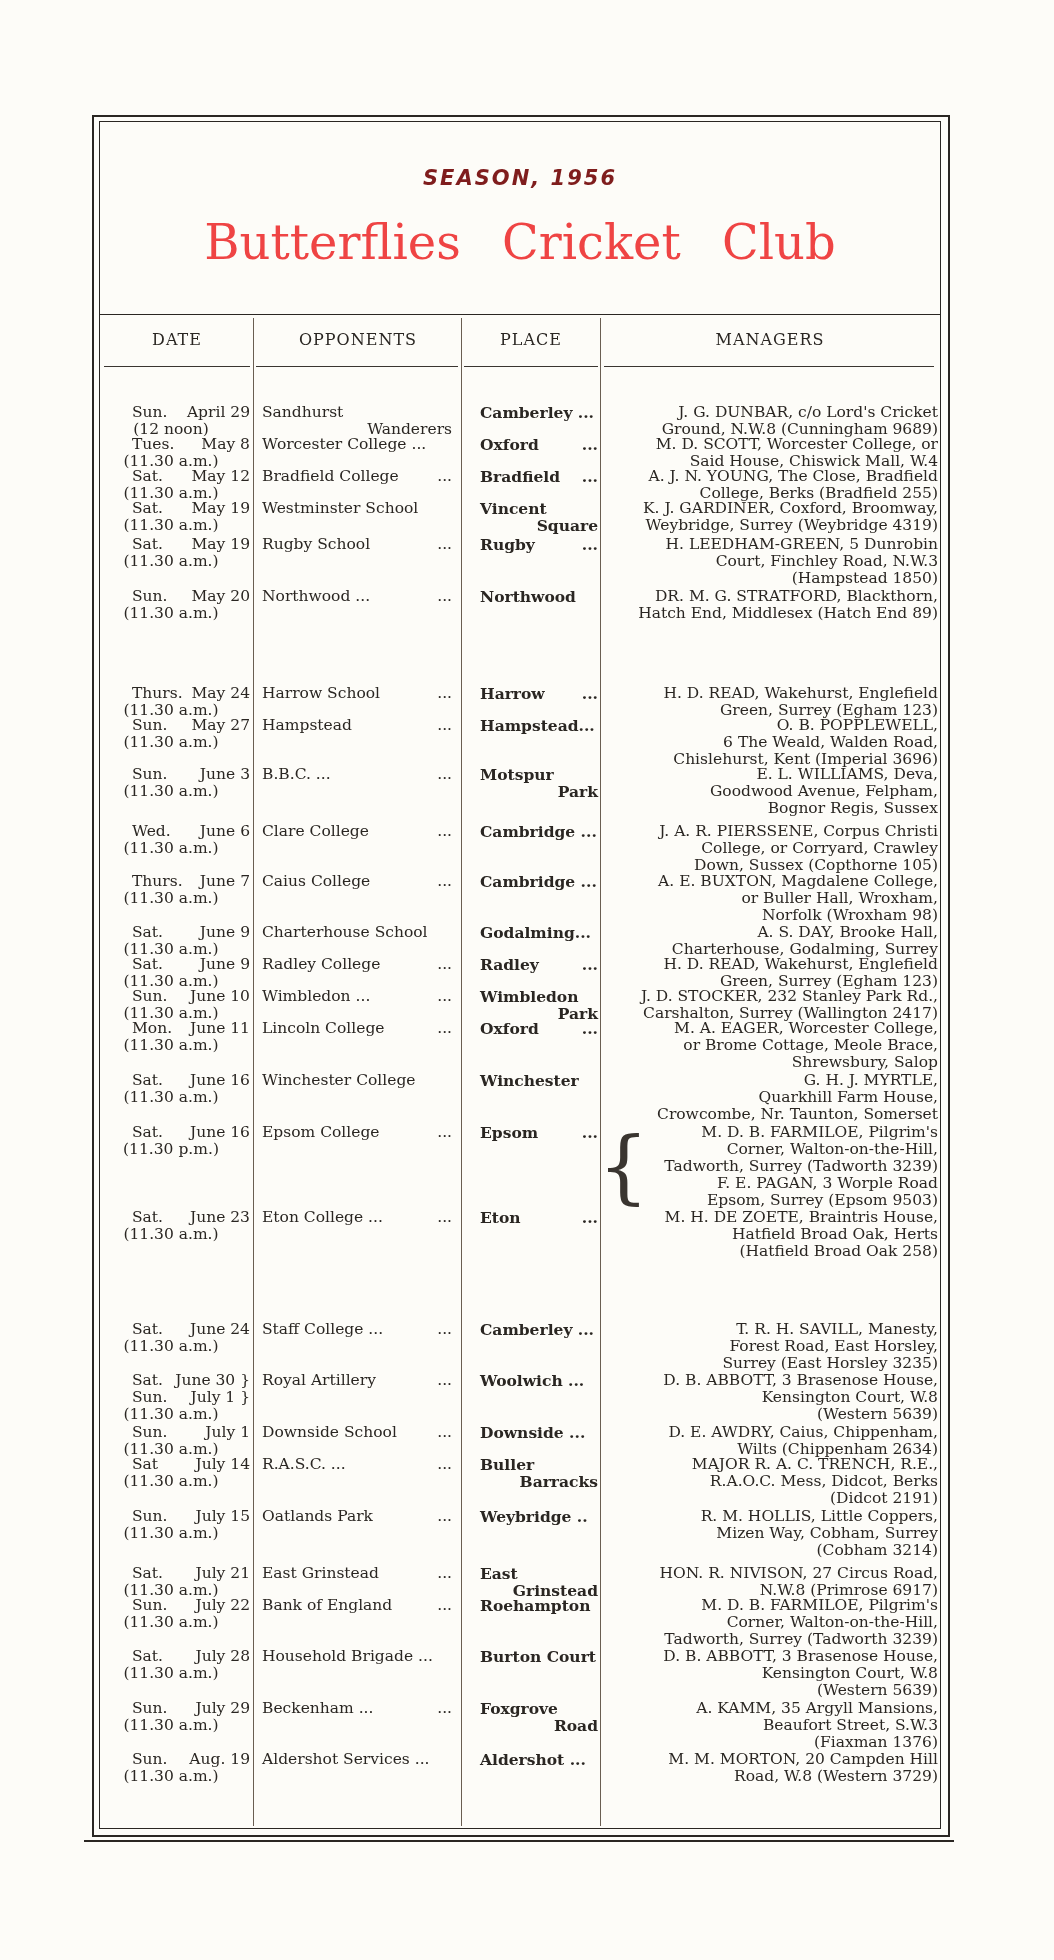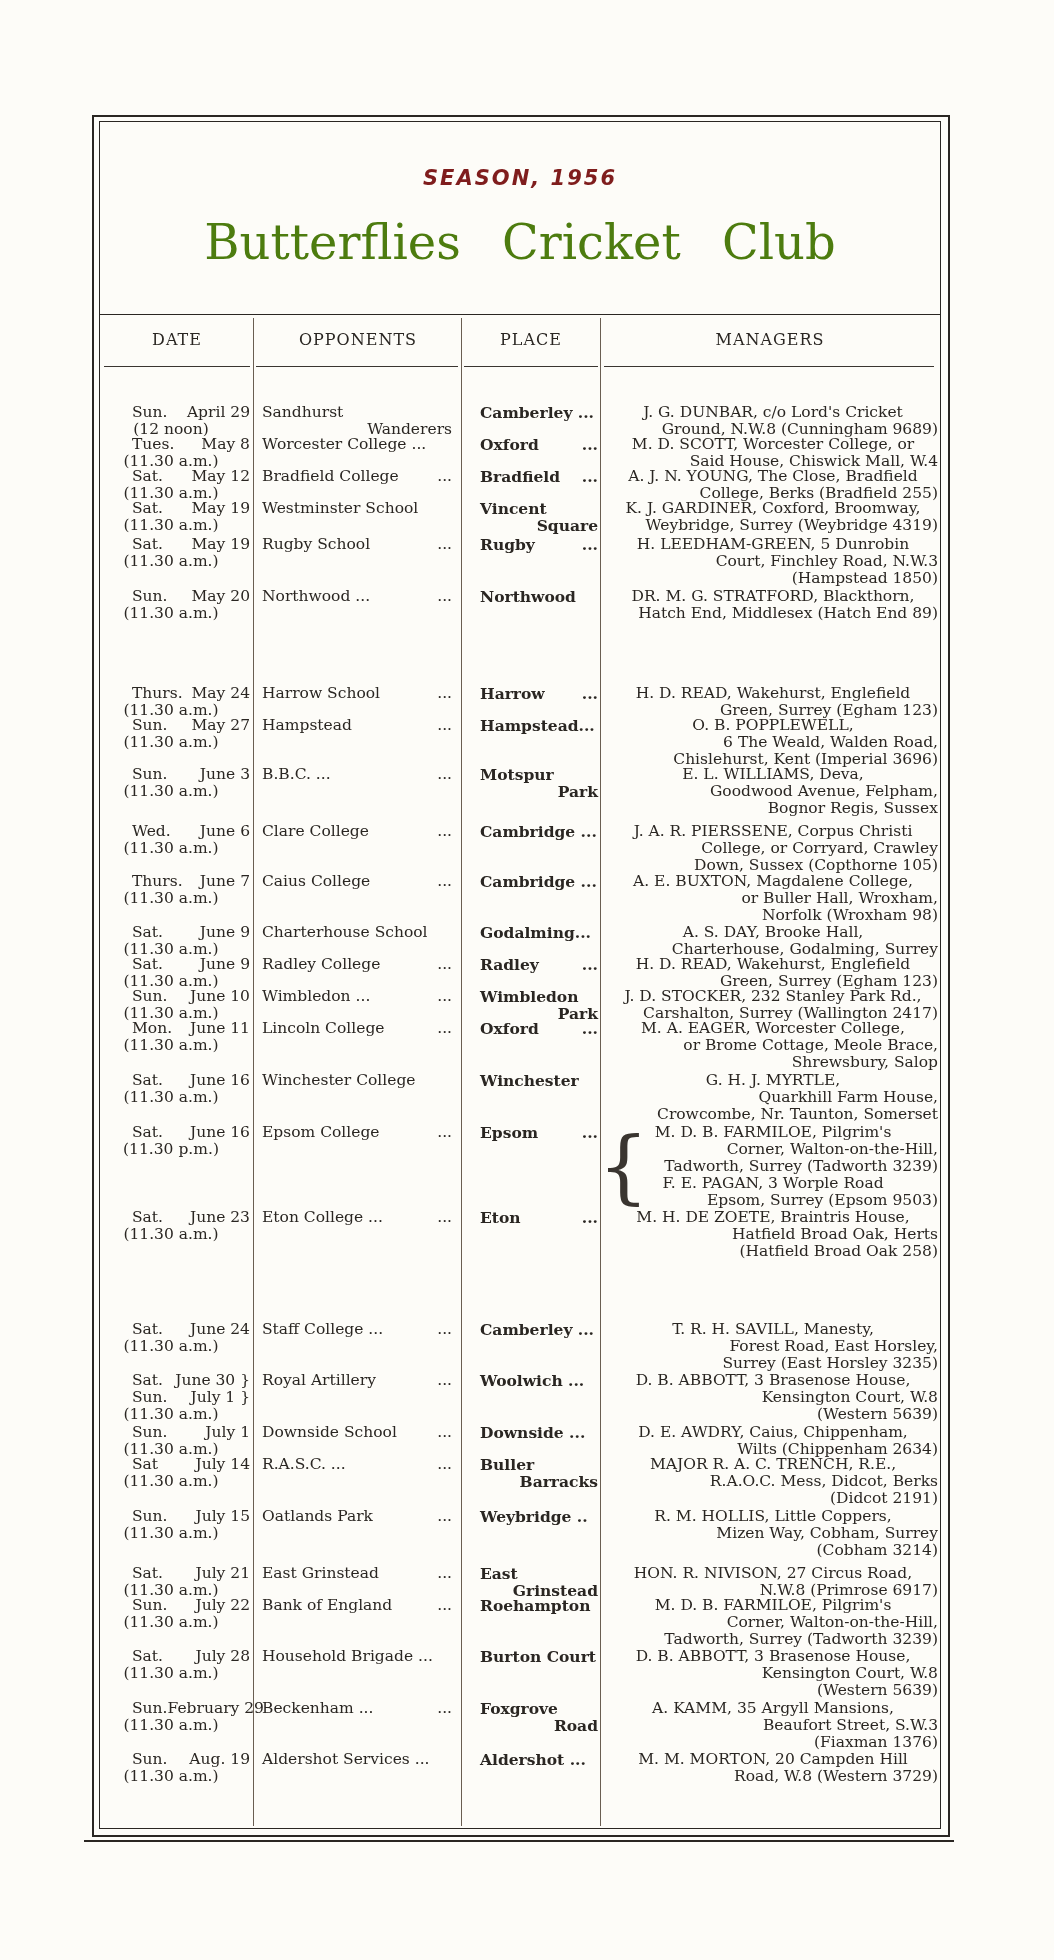--- a/index.html
+++ b/index.html
@@ -5,40 +5,40 @@
   html, body { margin:0; padding:0; }
   body {
     width:1054px; height:1960px; background:#fdfcf8; position:relative; overflow:hidden;
     font-family:"DejaVu Serif", "Liberation Serif", serif; color:#2a2622;
   }
   .frame-outer { position:absolute; left:92px; top:115px; width:854px; height:1718px; border:2px solid #2a2622; }
   .frame-inner { position:absolute; left:99px; top:121px; width:840px; height:1706px; border:1.5px solid #2a2622; }
   .bottom-rule { position:absolute; left:84px; top:1840px; width:870px; height:0; border-top:2px solid #2a2622; }
   .header-block { position:absolute; left:100px; top:122px; width:840px; height:192px; }
   .season { position:absolute; top:44px; width:100%; text-align:center; font-family:"DejaVu Sans", sans-serif; font-weight:bold; font-style:italic; font-size:21px; letter-spacing:2px; color:#7f1d1d; }
-  .title { position:absolute; top:92px; width:100%; text-align:center; font-family:"DejaVu Serif", serif; font-size:48px; word-spacing:26px; color:#4d7c0f; }
+  .title { position:absolute; top:92px; width:100%; text-align:center; font-family:"DejaVu Serif", serif; font-size:48px; word-spacing:26px; color:#ef4444; }
   .title-rule { position:absolute; left:100px; top:314px; width:840px; border-top:1.5px solid #2a2622; }
 
   .col-line { position:absolute; top:318px; height:1508px; border-left:1px solid #6a5e52; }
   .th { position:absolute; top:330px; text-align:center; font-size:16px; letter-spacing:1px; }
   .th-rule { position:absolute; top:366px; border-top:1.5px solid #3a3530; }
 
   .row { position:absolute; left:100px; width:840px; font-size:15.5px; line-height:17px; }
   .c-date { position:absolute; left:4px; width:146px; }
   .c-date .d1 { display:flex; justify-content:space-between; white-space:pre;margin-left:28px; }
   .c-date .d2 { text-align:center; padding-right:12px; }
   .c-opp { position:absolute; left:162px; width:190px; }
   .c-opp .l1 { display:flex; justify-content:space-between; white-space:nowrap; }
   .c-opp .l2 { text-align:right; }
   .c-place { position:absolute; left:380px; width:118px;font-weight:bold; }
   .c-place .l1 { display:flex; justify-content:space-between; white-space:nowrap; }
   .c-place .l2 { text-align:right; }
   .c-mgr { position:absolute; left:508px; width:330px; }
   .c-mgr div { text-align:right; white-space:nowrap; }
-  .c-mgr div.first { text-align:center; }
+  .c-mgr div.first { text-align:right; }
   .brace-l { position:absolute; left:-10px; font-size:15px; }
 </style>
 </head>
 <body>
 
 <div class="frame-outer"></div>
 <div class="frame-inner"></div>
 <div class="bottom-rule"></div>
 
 <div class="header-block">
@@ -653,21 +653,21 @@
         </div>
       </div>
       <div class="c-mgr">
         <div class="first">D. B. ABBOTT, 3 Brasenose House,</div>
         <div>Kensington Court, W.8</div>
         <div>(Western 5639)</div>
       </div>
     </div>
     <div class="row" style="top: 1700px;">
       <div class="c-date">
-        <div class="d1"><span>Sun.</span><span>February 29</span></div>
+        <div class="d1"><span>Sun.</span><span>July 29</span></div>
         <div class="d2">(11.30 a.m.)</div>
       </div>
       <div class="c-opp">
         <div class="l1">
           <span>Beckenham ...</span>
           <span>...</span>
         </div>
       </div>
       <div class="c-place">
         <div class="l1">

